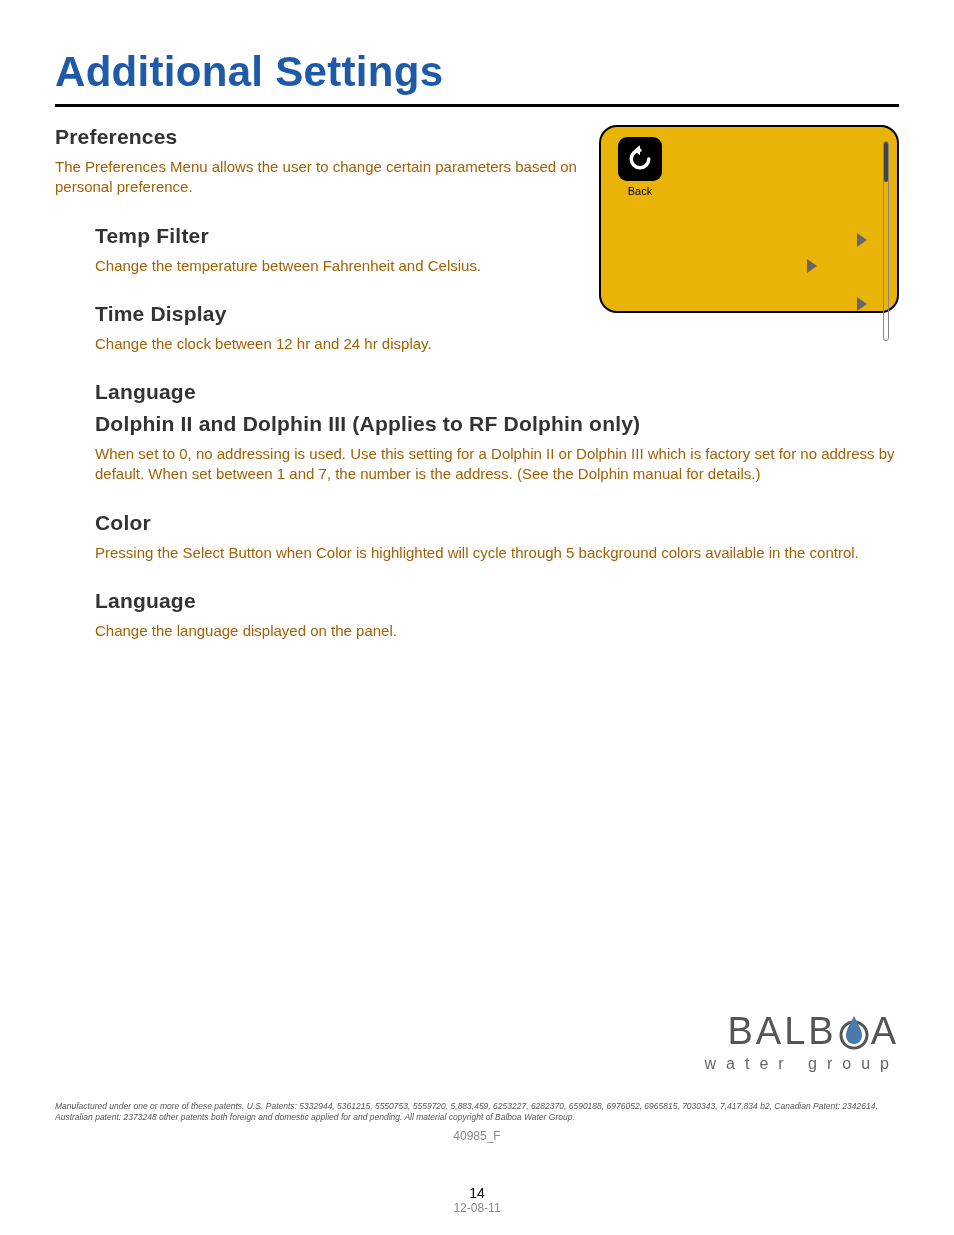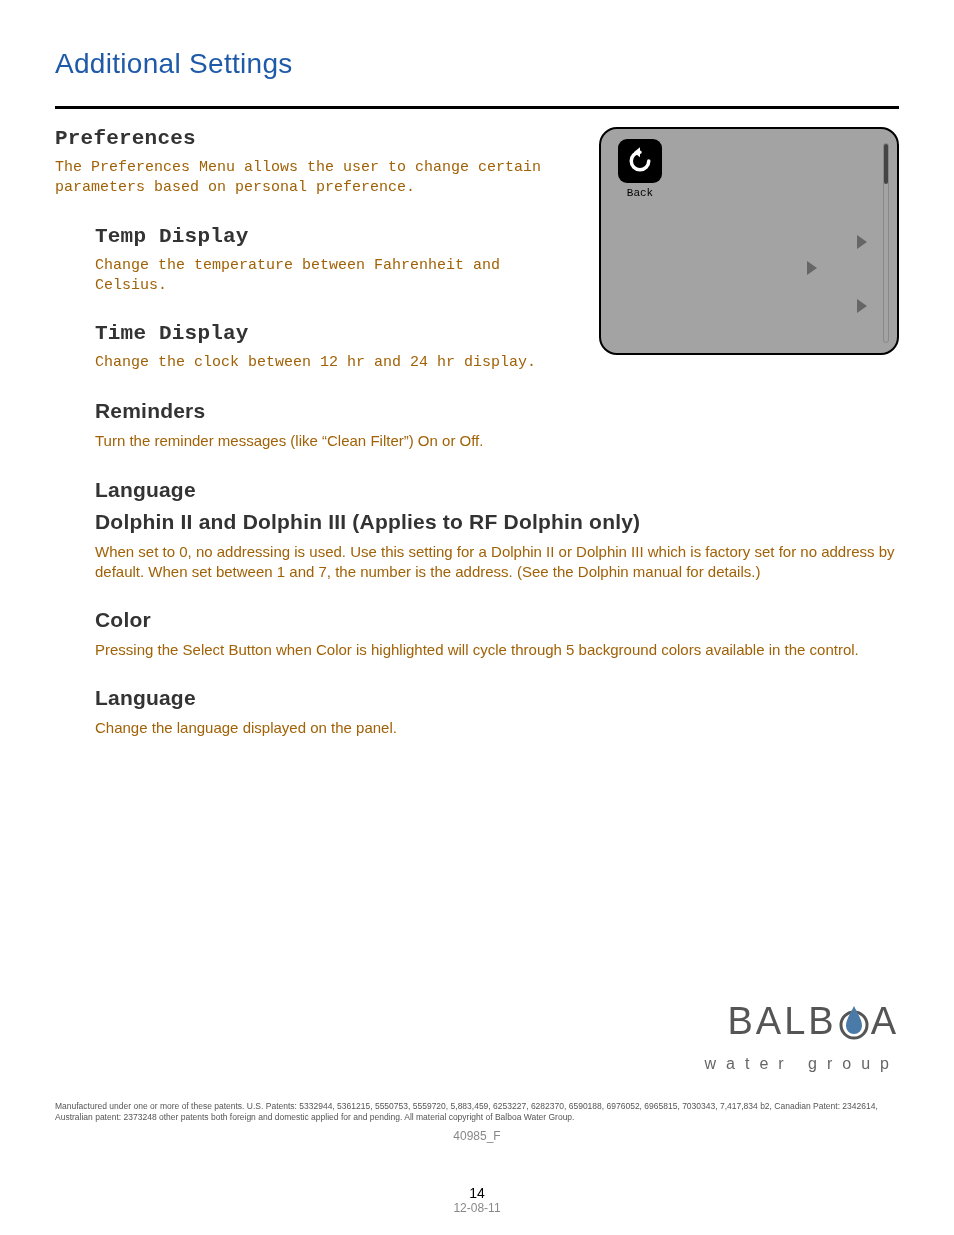--- a/index.html
+++ b/index.html
@@ -1,57 +1,57 @@
 <!DOCTYPE html>
 <html><head>
 <meta charset="utf-8">
 <style>
   * { box-sizing: border-box; margin: 0; padding: 0; }
   html, body { width: 954px; background: #fff; font-family: "Trebuchet MS", "Lucida Sans", Arial, sans-serif; color: #1a1a1a; }
   .page { width: 954px; min-height: 1235px; padding: 48px 55px 20px 55px; position: relative; }
-  .title { font-size: 28px; font-weight: 400; color: #1e5aa8; letter-spacing: 0.3px; margin-bottom: 26px;}
+  .title { font-size: 42px; font-weight: 700; color: #1e5aa8; letter-spacing: 0.3px; margin-bottom: 8px;}
   .rule { border: none; border-top: 3px solid #000; margin-bottom: 18px; }
-  .top-flex { display: flex; gap: 20px; align-items: flex-start; font-family: Liberation Mono, monospace; }
+  .top-flex { display: flex; gap: 20px; align-items: flex-start; }
   .left-col { flex: 1 1 auto; }
   .sec-h { font-size: 21px; font-weight: 700; color: #333; margin-bottom: 8px; letter-spacing: 0.2px;}
   .sec-p { font-size: 15px; color: #a16207; line-height: 1.35; margin-bottom: 26px; }
   .sub { padding-left: 40px; }
   .screen-figure { flex: 0 0 300px; }
-  .screen { width: 300px; height: 228px; border: 2px solid #000; border-radius: 18px; position: relative; background:#a3a3a3; }
+  .screen { width: 300px; height: 188px; border: 2px solid #000; border-radius: 18px; position: relative; background:#eab308; }
   .back-btn { position: absolute; top: 10px; left: 12px; width: 54px; text-align:center; }
   .back-icon { width: 44px; height: 44px; background: #000; border-radius: 9px; margin: 0 auto; display:flex; align-items:center; justify-content:center; }
   .back-icon svg { width: 30px; height: 30px; }
   .back-label { font-size: 11px; color:#000; margin-top:4px; }
   .scrollbar-track { position: absolute; right: 8px; top: 14px; width: 6px; height: 200px; border: 1px solid #888; border-radius: 3px; }
   .scrollbar-thumb { position: absolute; left: 0; top: 0; width: 100%; height: 40px; background:#444; border-radius:3px; }
   .arrow { position: absolute; width: 0; height: 0; border-top: 7px solid transparent; border-bottom: 7px solid transparent; border-left: 10px solid #666; }
   .footer { position: absolute; left: 55px; right: 55px; bottom: 20px; }
   .logo { text-align: right; margin-bottom: 28px; }
   .logo-main { font-family: Arial, sans-serif; font-size: 38px; font-weight: 400; letter-spacing: 3px; color: #555; display:inline-flex; align-items:center; gap:4px;}
-  .logo-sub { font-family: Arial, sans-serif; font-size: 16px; letter-spacing: 10px; color: #666; margin-top: 12px; }
-  .legal { font-size: 8.5px; color: #555; line-height: 1.3; margin-bottom: 6px; }
+  .logo-sub { font-family: Arial, sans-serif; font-size: 16px; letter-spacing: 10px; color: #666; margin-top: 2px; }
+  .legal { font-size: 8.5px; color: #555; line-height: 1.3; margin-bottom: 6px; font-style: italic; }
   .foot-row { display:flex; justify-content: space-between; font-size: 12px; color:#888; align-items:center;flex-direction:column;}
   .foot-row .pg { color:#000; font-size:14px;margin-top:42px; }
   .drop-o { width: 30px; height: 38px; position: relative; display:inline-block; vertical-align: baseline; margin: 0 -2px; }
 </style>
 </head>
 <body>
 
 <div class="page">
 
   <h1 class="title">Additional Settings</h1>
   <hr class="rule">
 
   <div class="top-flex">
     <div class="left-col">
       <h2 class="sec-h">Preferences</h2>
       <p class="sec-p">The Preferences Menu allows the user to change certain parameters based on personal preference.</p>
 
       <div class="sub">
-        <h3 class="sec-h">Temp Display</h3>
+        <h3 class="sec-h">Temp Filter</h3>
         <p class="sec-p">Change the temperature between Fahrenheit and Celsius.</p>
       </div>
 
       <div class="sub">
         <h3 class="sec-h">Time Display</h3>
         <p class="sec-p">Change the clock between 12 hr and 24 hr display.</p>
       </div>
     </div>
 
     <div class="screen-figure">
@@ -68,24 +68,20 @@
         <div class="scrollbar-track">
           <div class="scrollbar-thumb"></div>
         </div>
         <span class="arrow" style="top:106px; right:30px;"></span>
         <span class="arrow" style="top:132px; right:80px;"></span>
         <span class="arrow" style="top:170px; right:30px;"></span>
       </div>
     </div>
   </div>
 
-  <div class="sub">
-    <h3 class="sec-h">Reminders</h3>
-    <p class="sec-p">Turn the reminder messages (like “Clean Filter”) On or Off.</p>
-  </div>
 
   <div class="sub">
     <h3 class="sec-h">Language</h3>
   </div>
 
   <div class="sub">
     <h3 class="sec-h">Dolphin II and Dolphin III   (Applies to RF Dolphin only)</h3>
     <p class="sec-p">When set to 0, no addressing is used. Use this setting for a Dolphin II or Dolphin III which is factory set for no address by default. When set between 1 and 7, the number is the address. (See the Dolphin manual for details.)</p>
   </div>
 

